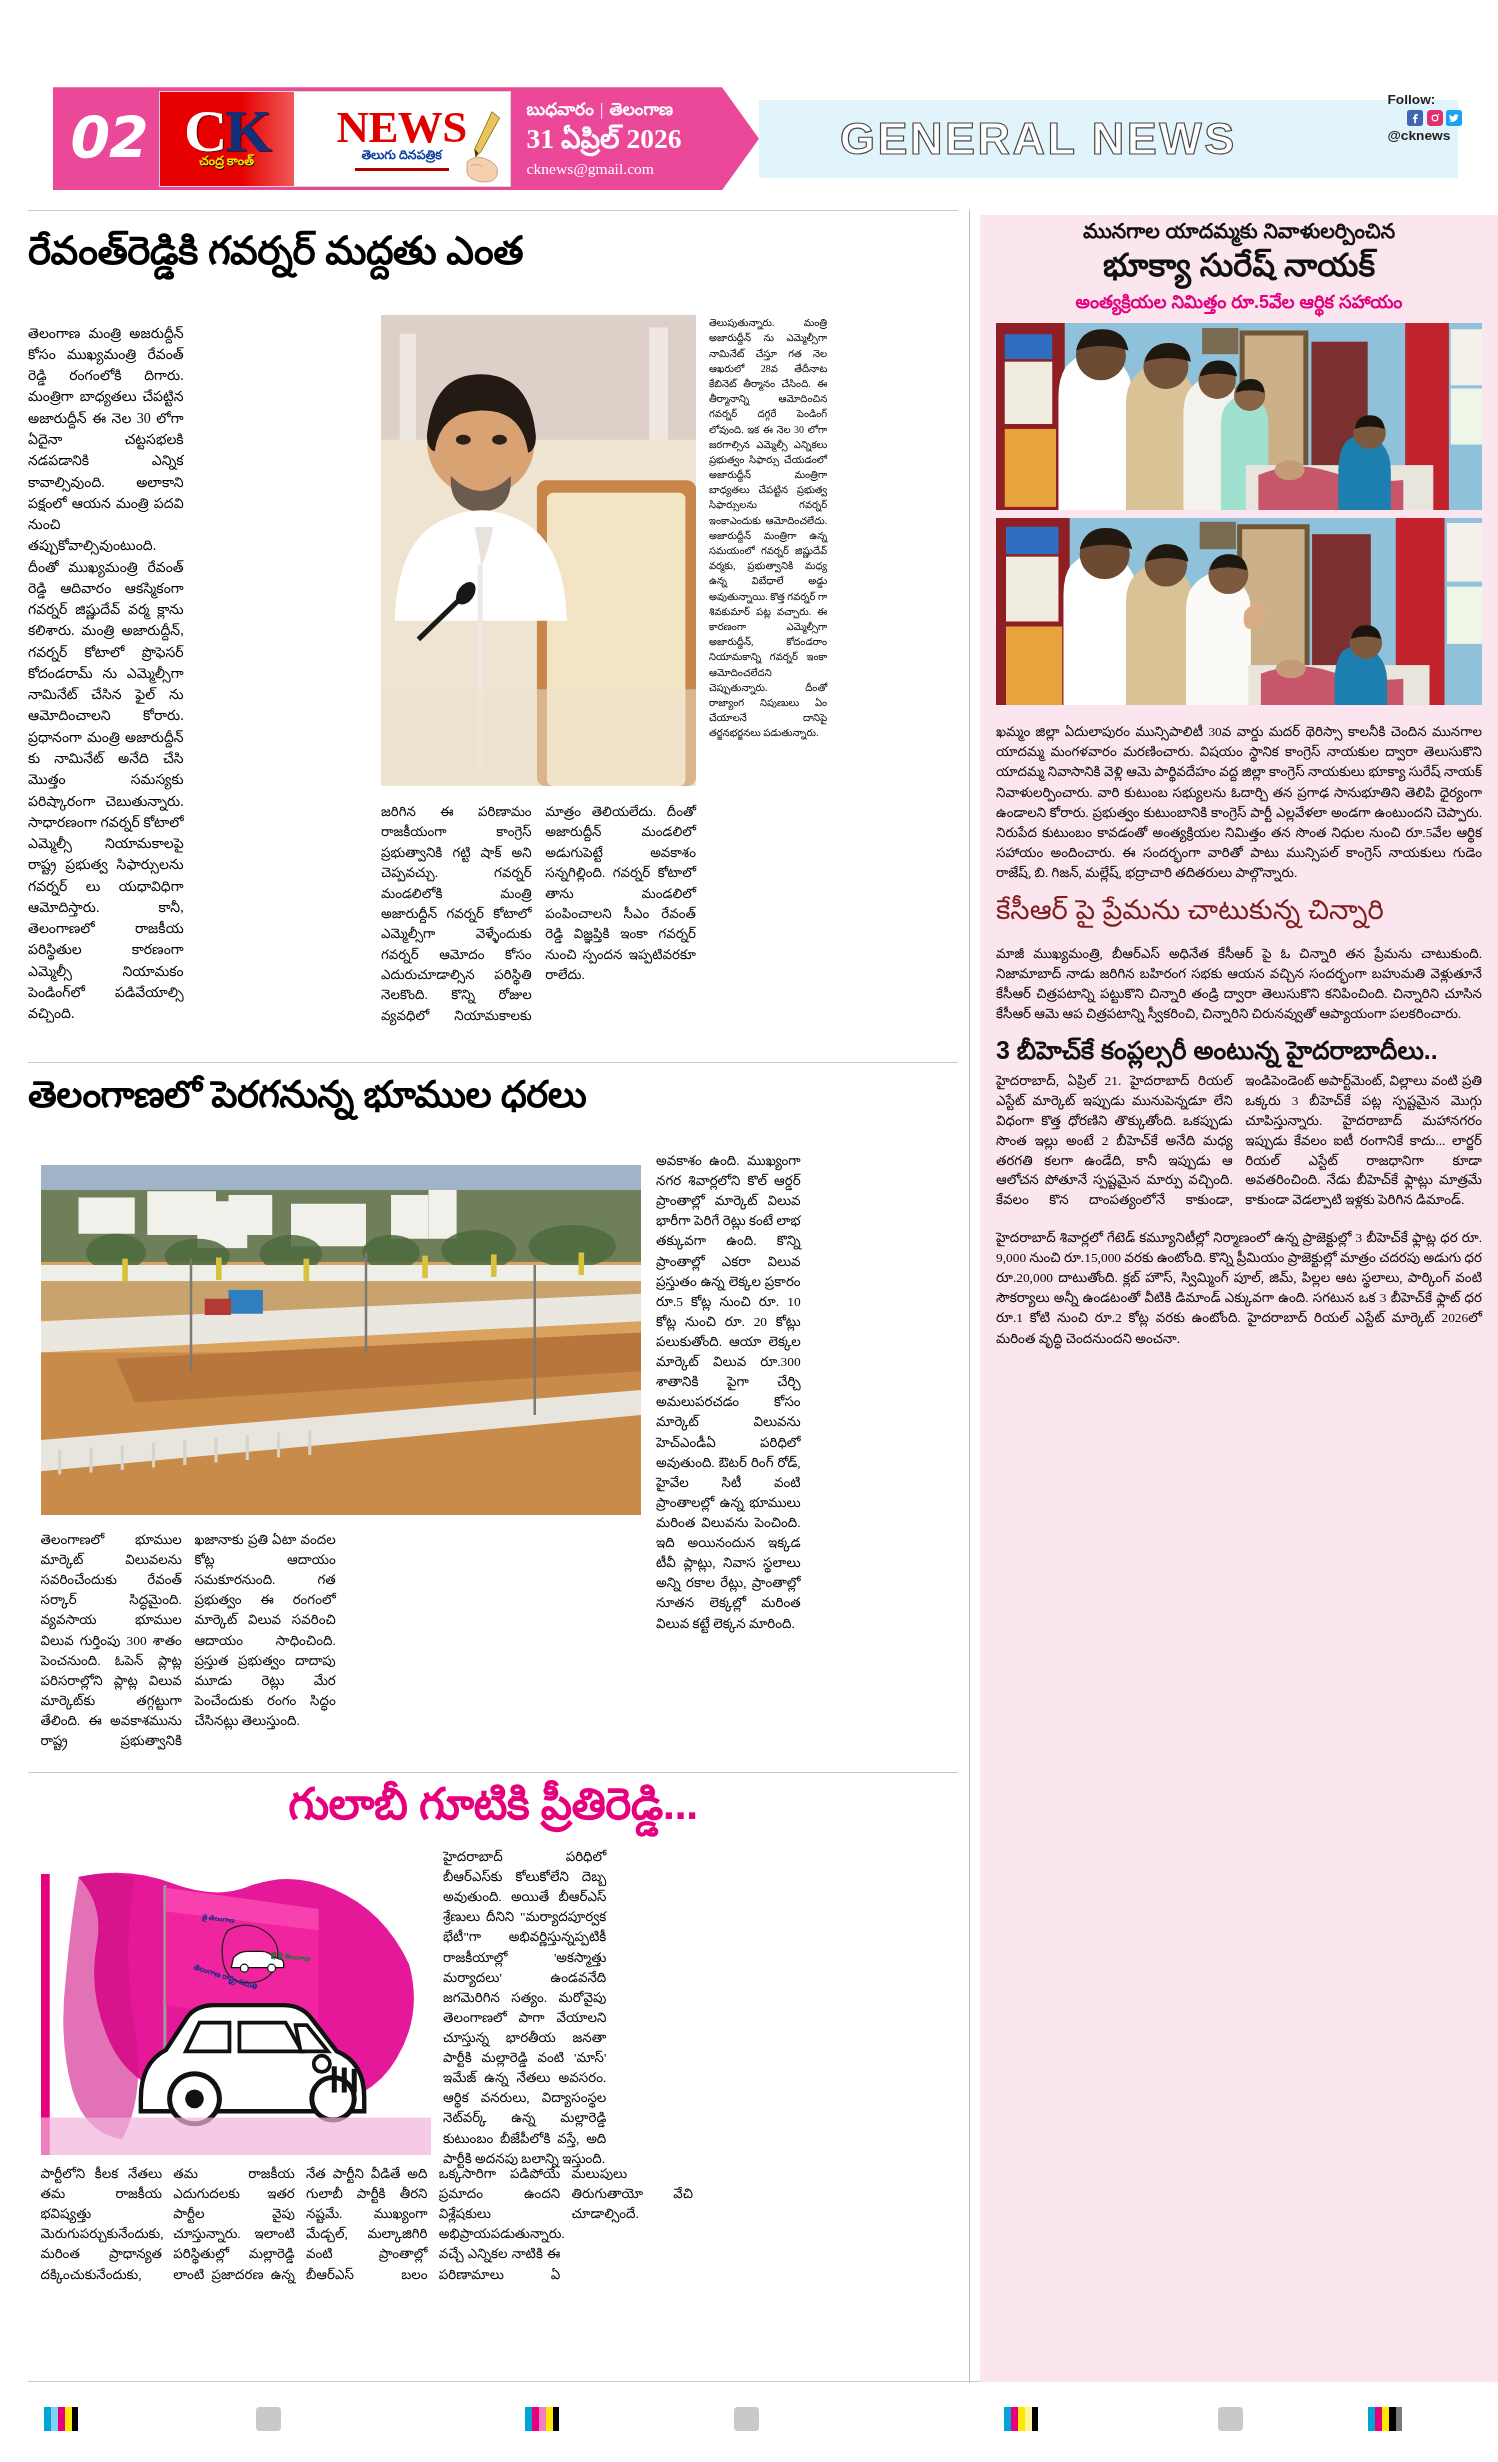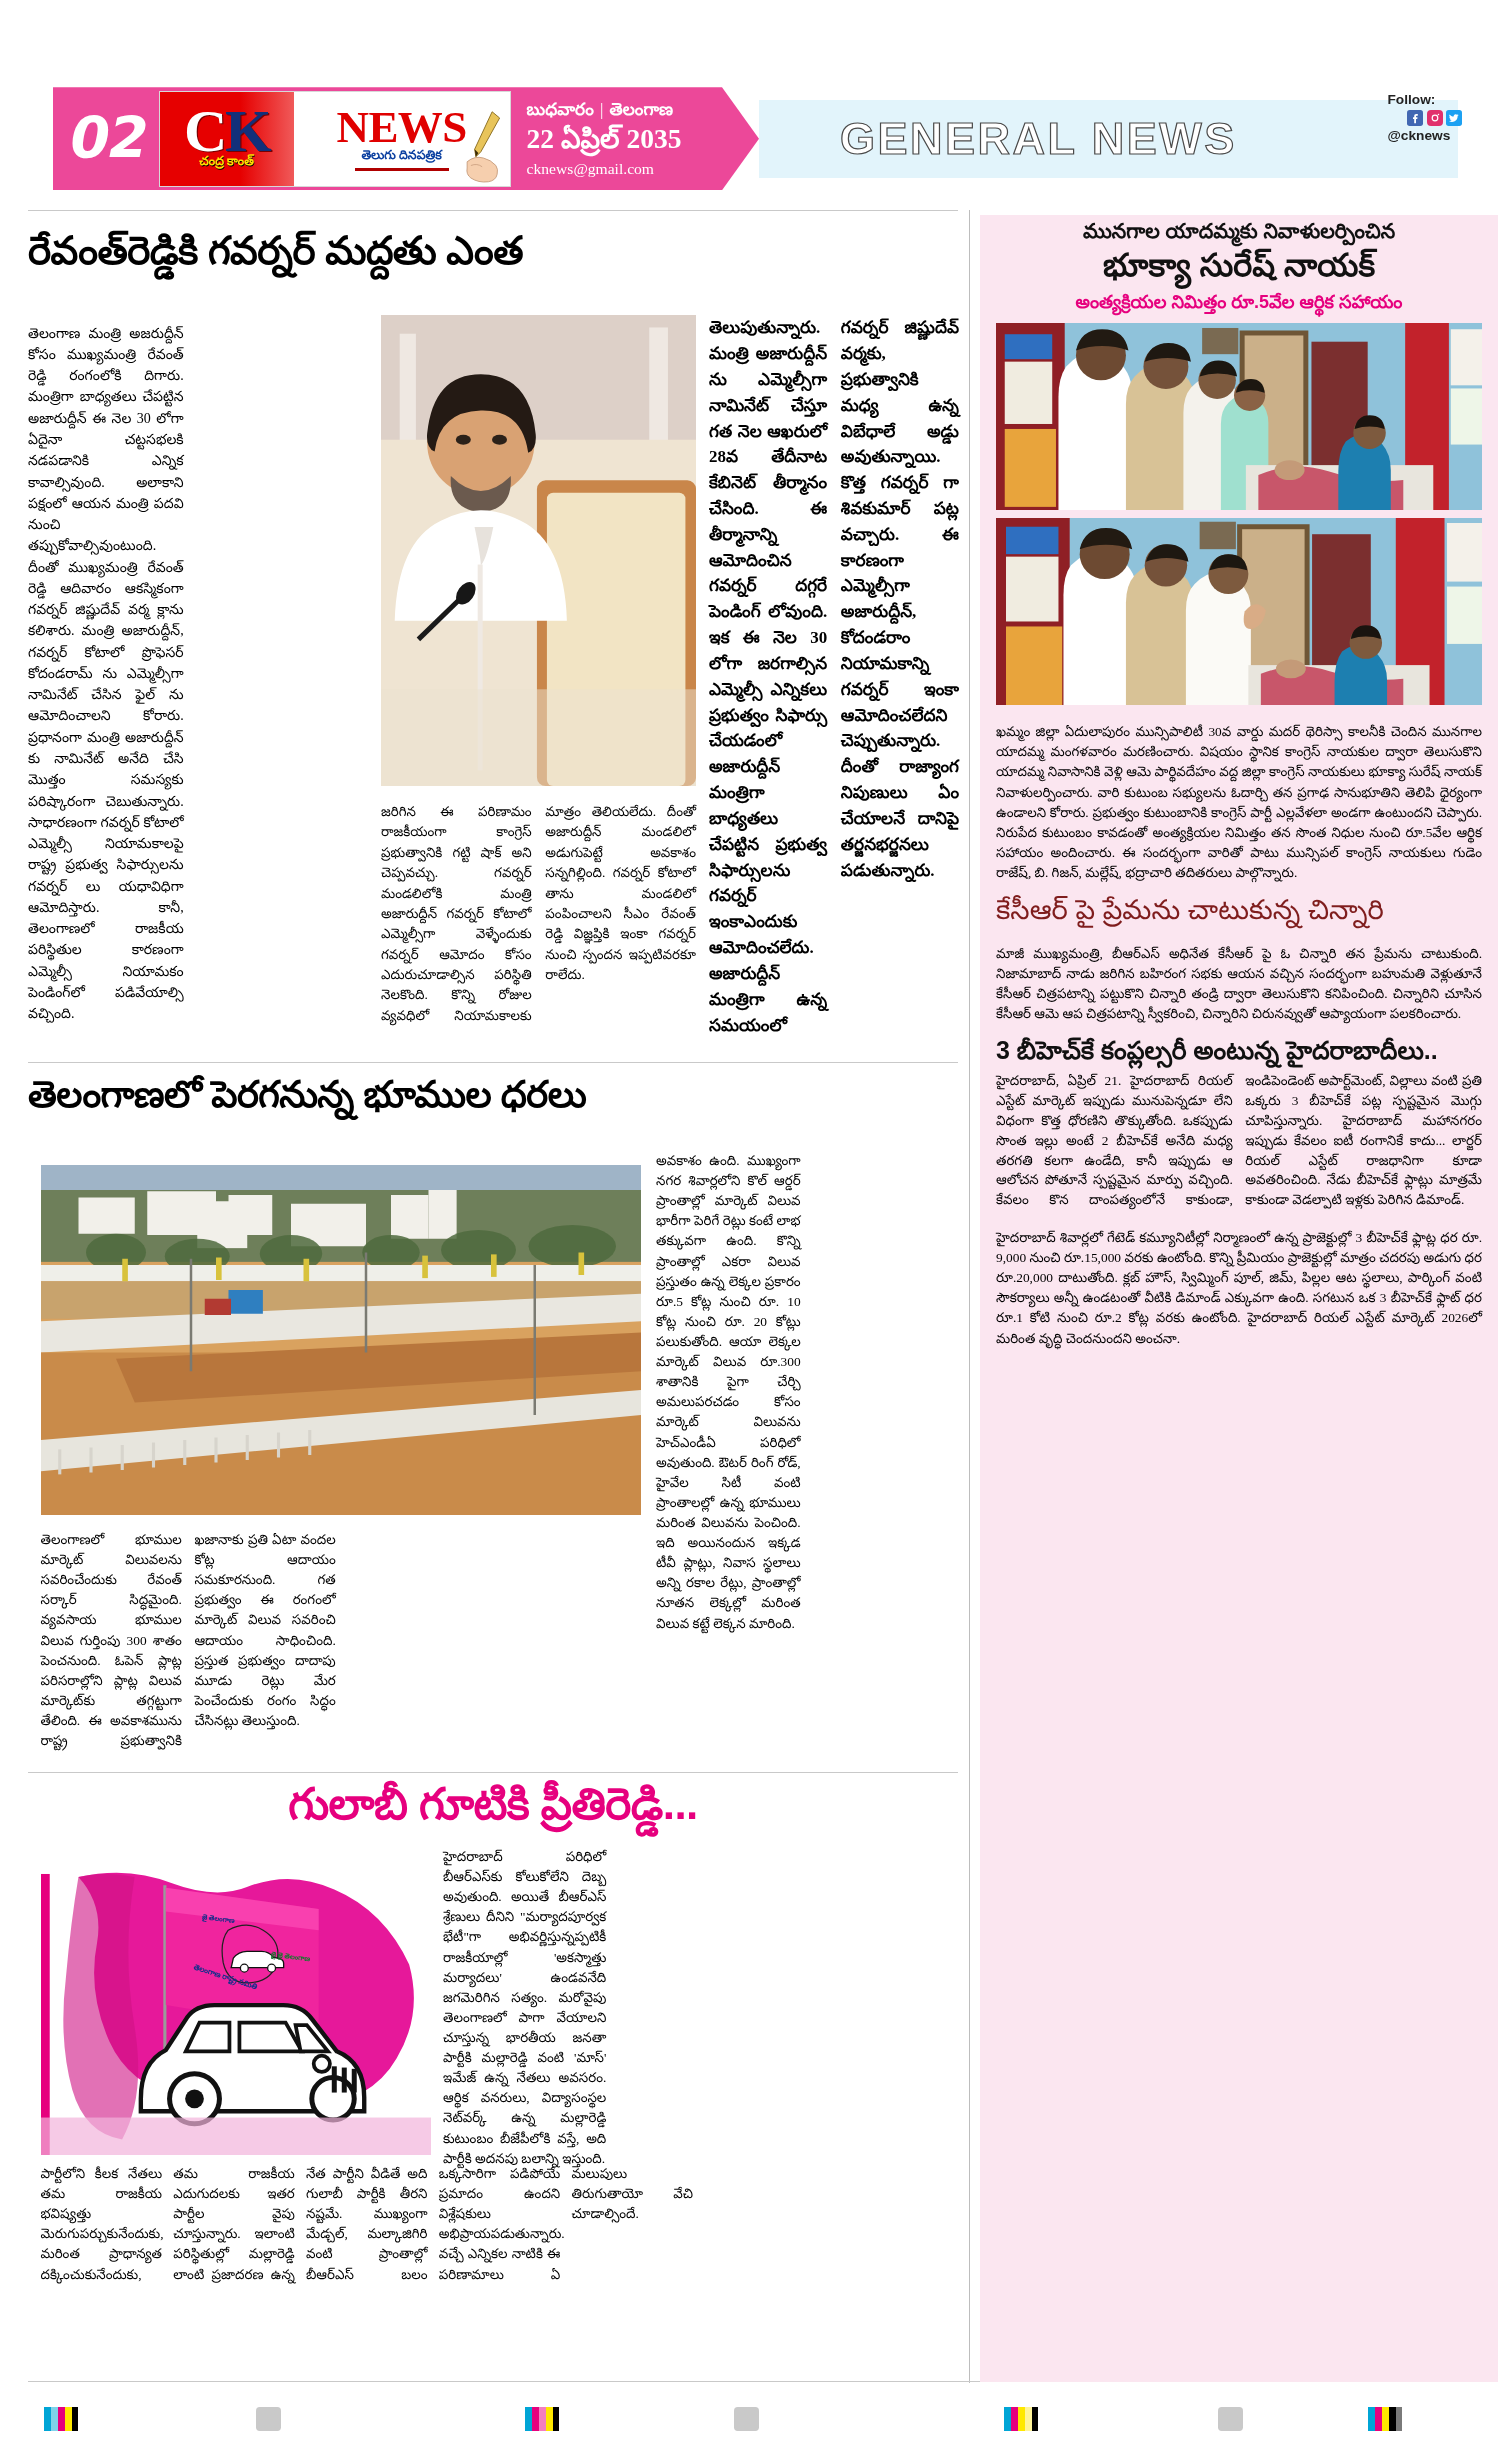--- a/index.html
+++ b/index.html
@@ -95,22 +95,22 @@
   .story1{position:absolute;left:28px;top:309px;width:930px;height:743px;}
   .s1-text{
     position:absolute;left:0;top:13.7px;width:325px;height:712px;
     font-size:14px;line-height:1.52;text-align:justify;
     column-count:2;column-gap:13.7px;column-fill:auto;
   }
   .photo{position:absolute;overflow:hidden;background:#ddd;}
   .s1-photo{left:353px;top:6.2px;width:315px;height:471px;}
   .s1-text-b{
     position:absolute;left:681px;top:6.2px;width:250px;height:731px;
-    font-size:17px;line-height:1.52;text-align:justify;
-    column-count:2;column-gap:13.7px;column-fill:auto;font-weight:bold;
+    font-size:10px;line-height:1.52;text-align:justify;
+    column-count:2;column-gap:13.7px;column-fill:auto;
   }
   .s1-text-c{
     position:absolute;left:353px;top:493px;width:315px;height:244px;
     font-size:13.4px;line-height:1.52;text-align:justify;
     column-count:2;column-gap:13.7px;column-fill:auto;
   }
 
   
   .story2{position:absolute;left:28px;top:1071px;width:930px;height:693px;}
   .s2-photo{left:12.5px;top:94px;width:600px;height:350px;}
@@ -236,21 +236,21 @@
             <path d="M8 86 q12 -10 26 -6 q12 3 20 12 q4 6 2 14 q-2 10 -14 12 q-16 2 -28 -6 q-8 -6 -6 -16 z" fill="#f6cfae" stroke="#c59a7a" stroke-width="1.4"></path>
             <path d="M14 92 q10 -4 18 2" fill="none" stroke="#c59a7a" stroke-width="1.2"></path>
           </svg>
         </div>
       </div>
 
       <div class="mast-right">
         <div class="mast-day">
           <span>బుధవారం</span><span class="sep">|</span><span>తెలంగాణ</span>
         </div>
-        <div class="mast-date">22 ఏప్రిల్ 2035</div>
+        <div class="mast-date">31 ఏప్రిల్ 2026</div>
         <div class="mast-mail">cknews@gmail.com</div>
       </div>
     </div>
   </div>
 
   <div class="hrule" style="left:28px;top:210px;width:930px;"></div>
   <div class="vrule" style="left:969px;top:210px;height:2173px;"></div>
   <div class="hrule" style="left:28px;top:1062px;width:930px;"></div>
   <div class="hrule" style="left:28px;top:1772px;width:930px;"></div>
   <div class="hrule" style="left:28px;top:2381px;width:1471px;"></div>

